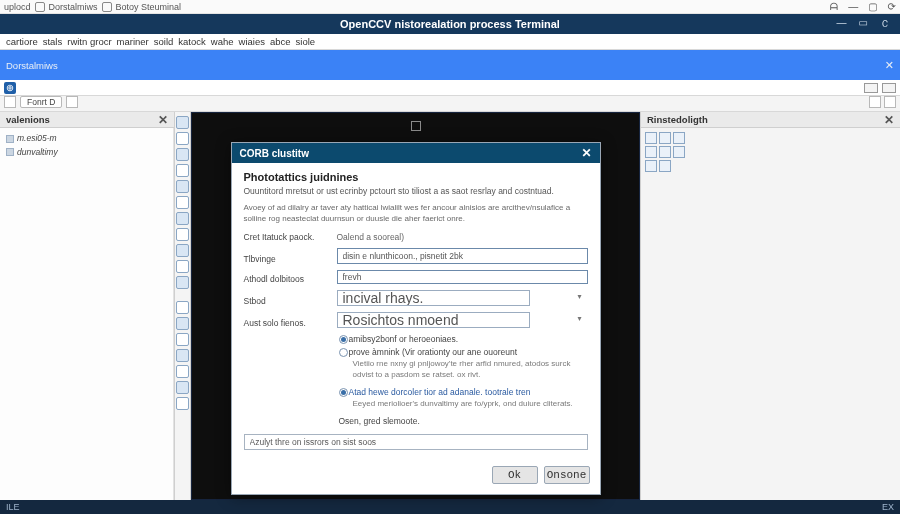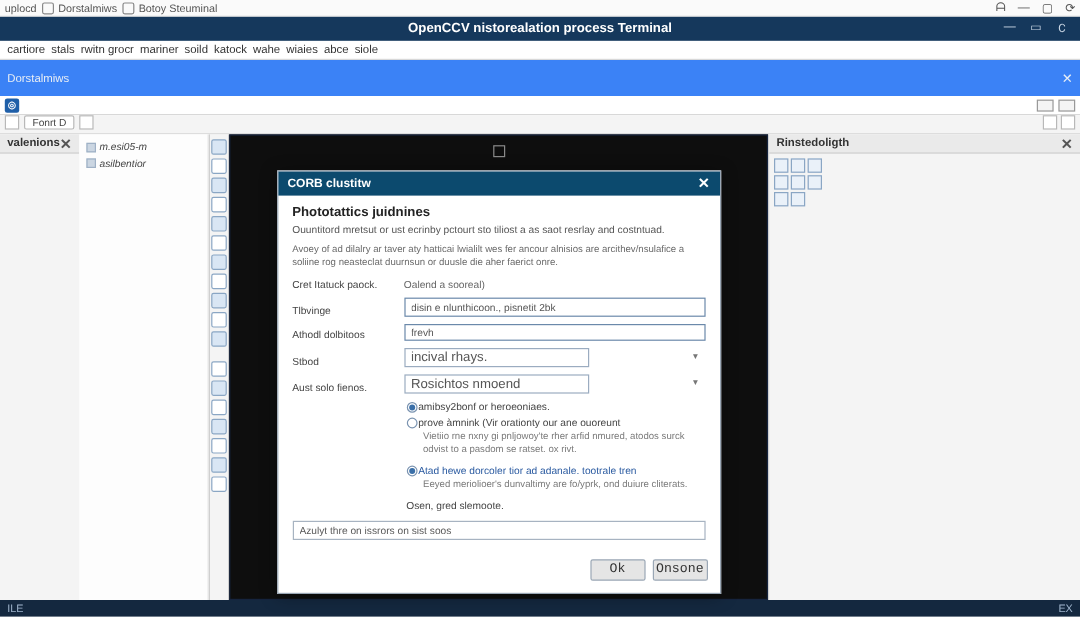--- a/index.html
+++ b/index.html
@@ -26,21 +26,21 @@
   .docbar-logo { width:12px; height:12px; background:#1f5fa8; color:#fff; display:inline-flex; align-items:center; justify-content:center; border-radius:2px; font-size:8px; }
   .docbar-right { margin-left:auto; display:flex; gap:4px; }
   .docbar-right .sq { width:14px; height:10px; border:1px solid #999; background:#f4f4f4; }
 
   .toolbar2 { display:flex; align-items:flex-start; height:16px; background:#f4f4f4; border-bottom:1px solid #d8d8d8; gap:4px; padding:0 4px; }
   .toolbar2 .tbtn { display:inline-flex; align-items:center; height:12px; padding:0 6px; border:1px solid #b8b8b8; background:#fff; border-radius:2px; font-size:8.5px; color:#444; }
   .toolbar2 .ticon { width:12px; height:12px; border:1px solid #b8b8b8; background:#fff; }
 
   .workspace { flex:1; display:flex; min-height:0; }
 
-  .left-panel { width:175px; display:flex; flex-direction:row; border-right:1px solid #cfcfcf; background:#f4f4f4; }
+  .left-panel { width:175px; display:flex; flex-direction:column; border-right:1px solid #cfcfcf; background:#f4f4f4; }
   .panel-header { display:flex; align-items:center; justify-content:space-between; height:16px; background:#eaeaea; border-bottom:1px solid #cfcfcf; padding:0 6px; font-size:9.5px; font-weight:600; color:#333; }
   .panel-close { cursor:pointer; font-size:12px; color:#555; }
   .tree { padding:4px 6px; font-size:8.5px; color:#444; line-height:1.6; }
   .tree-item { display:flex; align-items:center; gap:3px; }
   .tree-icon { width:8px; height:8px; background:#cbd6e2; border:1px solid #9fb1c6; }
 
   .tool-rail { width:16px; background:#f4f4f4; border-right:1px solid #cfcfcf; display:flex; flex-direction:column; gap:3px; padding:4px 1px; }
   .rail-icon { width:13px; height:13px; border:1px solid #8aa6c4; background:#fff; border-radius:2px; }
   .rail-icon.blue { background:#d9e6f4; }
   .rail-sep { height:6px; }
@@ -60,21 +60,21 @@
   .dlg-close { cursor:pointer; font-size:12px; }
   .dlg-body { padding:8px 12px 10px 12px; }
   .dlg-heading { font-weight:700; font-size:11px; margin-bottom:3px; color:#222; }
   .dlg-sub { font-size:8.5px; color:#555; margin-bottom:6px; }
   .dlg-desc { font-size:8px; color:#6a6a6a; line-height:1.4; margin-bottom:8px; }
   .form-row { display:flex; align-items:flex-end; margin-bottom:6px; gap:8px; }
   .form-label { width:85px; font-size:8.5px; color:#444; }
   .form-sublabel { font-size:8.5px; color:#666; }
   .form-input { flex:1; height:16px; border:1px solid #6b89aa; padding:0 5px; font-size:8.5px; color:#555; background:#fff; }
   .form-input.sm { height:14px; }
-  .form-select { flex:1; height:16px; border:1px solid #9bacc0; padding:0 5px; font-size:11px; color:#555; background:#fff; appearance:none; position:relative; }
+  .form-select { flex:1; height:16px; border:1px solid #9bacc0; padding:0 5px; font-size:14px; color:#555; background:#fff; appearance:none; position:relative; }
   .sel-wrap { flex:1; position:relative; }
   .sel-wrap::after { content:"▾"; position:absolute; right:6px; top:2px; font-size:8px; color:#777; pointer-events:none; }
   .radio-row { display:flex; align-items:flex-start; gap:1px; margin:3px 0 2px 95px; font-size:8.5px; color:#444; }
   .radio-dot { width:9px; height:9px; border:1px solid #7a93b0; border-radius:50%; flex-shrink:0; margin-top:1px; }
   .radio-dot.sel::after { content:""; display:block; width:5px; height:5px; background:#3a6fa8; border-radius:50%; margin:1px; }
   .radio-help { font-size:8px; color:#7a7a7a; line-height:1.35; margin:1px 0 6px 109px; }
   .advice-link { font-size:8.5px; color:#444; margin:6px 0 8px 95px; }
   .final-input-row { display:flex; align-items:center; margin-top:4px; }
   .final-input { flex:1; height:16px; border:1px solid #a7b3c1; padding:0 5px; font-size:8.5px; color:#595959; }
   .dlg-footer { display:flex; justify-content:flex-end; gap:6px; padding:6px 10px 10px 10px; }
@@ -155,21 +155,21 @@
     </div>
     <div style="display:flex; flex:1;">
       <div style="flex:1; background:#fdfdfd; border-right:1px solid #e2e2e2;font-style:italic;">
         <div class="tree">
           <div class="tree-item">
             <span class="tree-icon"></span>
             <span>m.esi05-m</span>
           </div>
           <div class="tree-item">
             <span class="tree-icon"></span>
-            <span>asilbentior</span>
+            <span>dunvaltimy</span>
           </div>
         </div>
       </div>
     </div>
   </div>
 
   <div class="tool-rail">
     <span class="rail-icon blue"></span>
     <span class="rail-icon"></span>
     <span class="rail-icon blue"></span>

